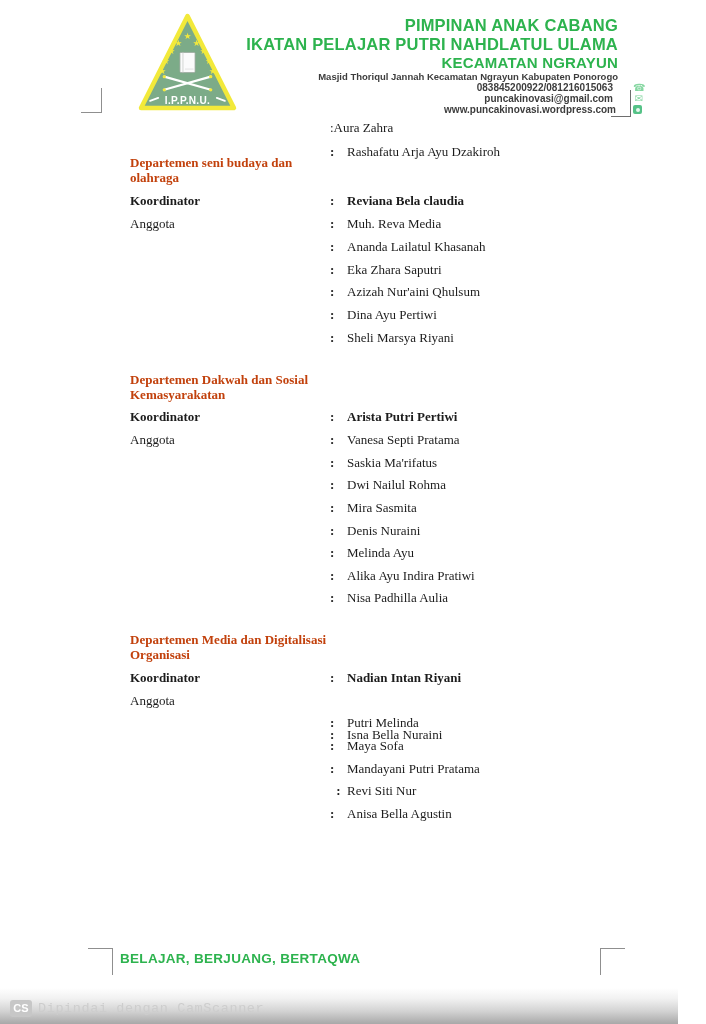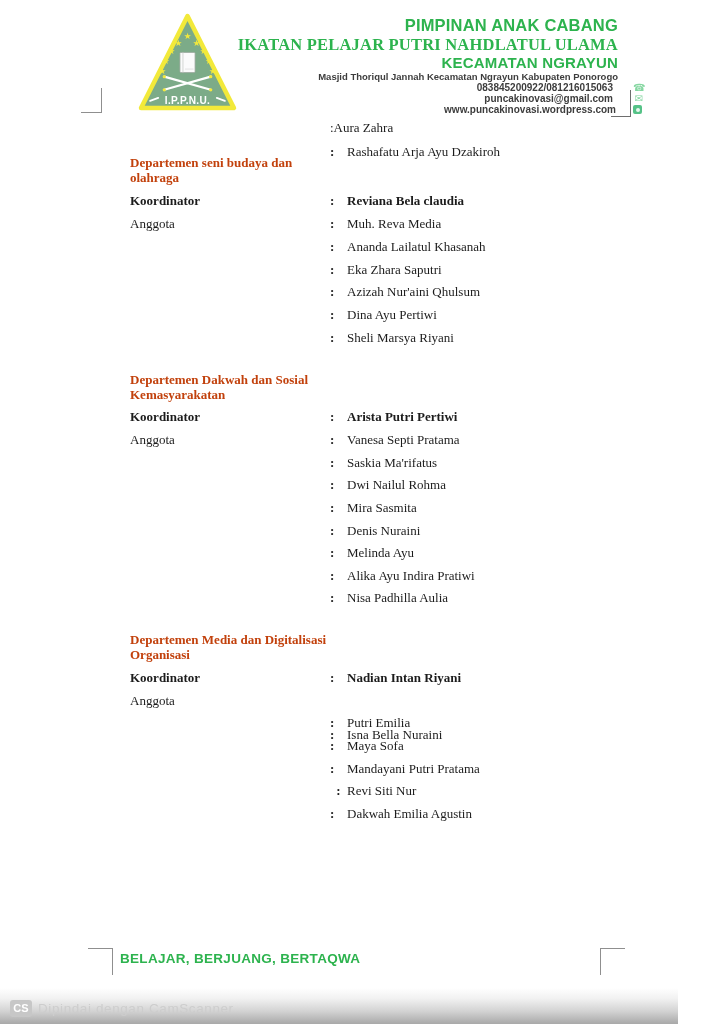--- a/index.html
+++ b/index.html
@@ -3,21 +3,21 @@
 <meta charset="utf-8">
 <style>
   html,body{margin:0;padding:0;background:#ffffff;}
   .page{position:relative;width:706px;height:1024px;background:#ffffff;overflow:hidden;
         font-family:"Liberation Serif",serif;color:#1c1c1c;}
 
   
   .hline{position:absolute;right:88px;text-align:right;white-space:nowrap;
          font-family:"Liberation Sans",sans-serif;font-weight:bold;color:#2db34e;}
   .t1{top:16px;font-size:16.5px;letter-spacing:.2px;}
-  .t2{top:35px;font-size:16.5px;letter-spacing:.2px;font-family:Liberation Serif, serif;}
+  .t2{top:35px;font-size:16.5px;letter-spacing:.2px;}
   .t3{top:54px;font-size:15px;letter-spacing:.2px;}
   .cline{position:absolute;right:93px;text-align:right;white-space:nowrap;
          font-family:"Liberation Sans",sans-serif;font-weight:bold;color:#3d3d3d;}
   .addr{top:71px;font-size:9.5px;right:88px;}
   .phn{top:82px;font-size:10px;}
   .eml{top:93px;font-size:10px;}
   .web{top:104px;font-size:10px;right:90px;}
 
   .cicon{position:absolute;left:633px;width:12px;height:11px;font-size:10px;line-height:11px;
          color:#85d7a1;text-align:center;font-family:"DejaVu Sans",sans-serif;}
@@ -52,21 +52,21 @@
 
   
   .motto{position:absolute;left:120px;top:951px;font-family:"Liberation Sans",sans-serif;
          font-weight:bold;font-size:13.5px;color:#2db34e;letter-spacing:.3px;white-space:nowrap;}
 
   .scanbar{position:absolute;left:0;top:988px;width:678px;height:36px;
            background:linear-gradient(180deg,#ffffff 0%,#f1f1f1 30%,#d2d2d2 65%,#a8a8a8 100%);}
   .cs-badge{position:absolute;left:10px;top:12px;width:22px;height:17px;background:#c7c7c7;
             border-radius:3px;color:#ffffff;font-family:"Liberation Sans",sans-serif;
             font-weight:bold;font-size:11px;line-height:17px;text-align:center;}
-  .cs-text{position:absolute;left:38px;top:13px;font-family:Liberation Sans, sans-serif;
+  .cs-text{position:absolute;left:38px;top:13px;font-family:Liberation Mono, monospace;
            font-size:13.5px;color:#cdcdcd;letter-spacing:.6px;white-space:nowrap;}
 </style>
 </head>
 <body>
 
 <div class="page">
 
   <div class="logo">
     <svg viewBox="0 0 100 100" width="101" height="101">
       <polygon points="50,4 96,95 4,95" fill="#7cab88" stroke="#f2e93a" stroke-width="4.5" stroke-linejoin="round"></polygon>
@@ -196,33 +196,33 @@
   </div>
   <div class="lbl b" style="top:670px;">Koordinator</div>
   <div class="row bold" style="top:670px;">
     <span class="c">:</span><span class="n">Nadian Intan Riyani</span>
   </div>
   <div class="lbl" style="top:693px;">Anggota</div>
   <div class="row" style="top:727px;">
     <span class="c">:</span><span class="n">Isna Bella Nuraini</span>
   </div>
   <div class="row" style="top:715px;">
-    <span class="c">:</span><span class="n">Putri Emilia</span>
+    <span class="c">:</span><span class="n">Putri Melinda</span>
   </div>
   <div class="row" style="top:738px;">
     <span class="c">:</span><span class="n">Maya Sofa</span>
   </div>
   <div class="row" style="top:761px;">
     <span class="c">:</span><span class="n">Mandayani Putri Pratama</span>
   </div>
   <div class="row" style="top:783px;text-align:center;">
     <span class="c">:</span><span class="n">Revi Siti Nur</span>
   </div>
   <div class="row" style="top:806px;">
-    <span class="c">:</span><span class="n">Dakwah Emilia Agustin</span>
+    <span class="c">:</span><span class="n">Anisa Bella Agustin</span>
   </div>
 
   <div class="motto">BELAJAR, BERJUANG, BERTAQWA</div>
 
   <div class="scanbar">
     <div class="cs-badge">CS</div>
     <div class="cs-text">Dipindai dengan CamScanner</div>
   </div>
 
 </div>

